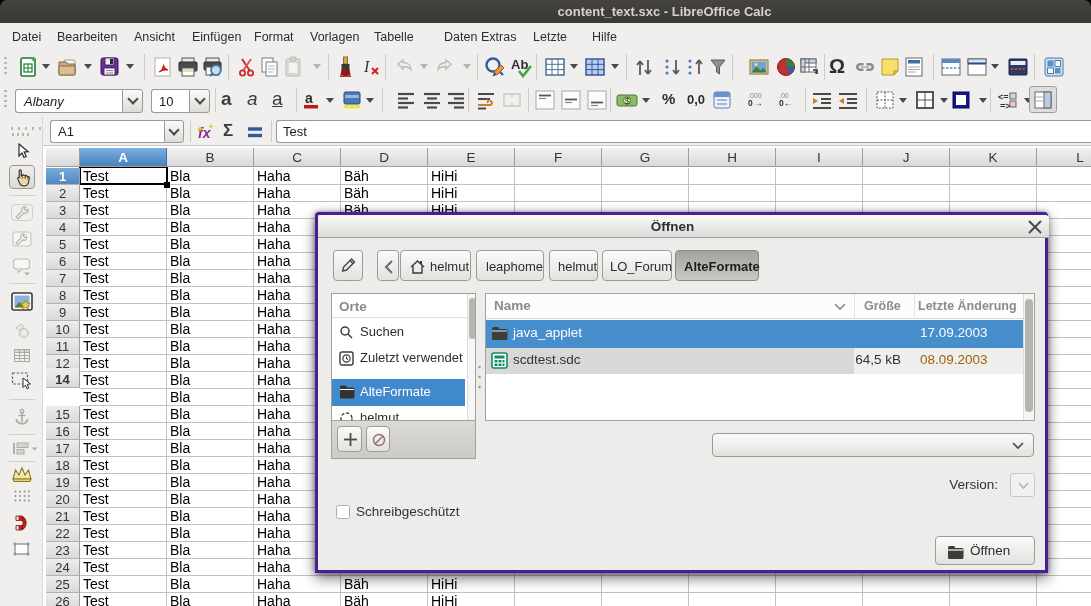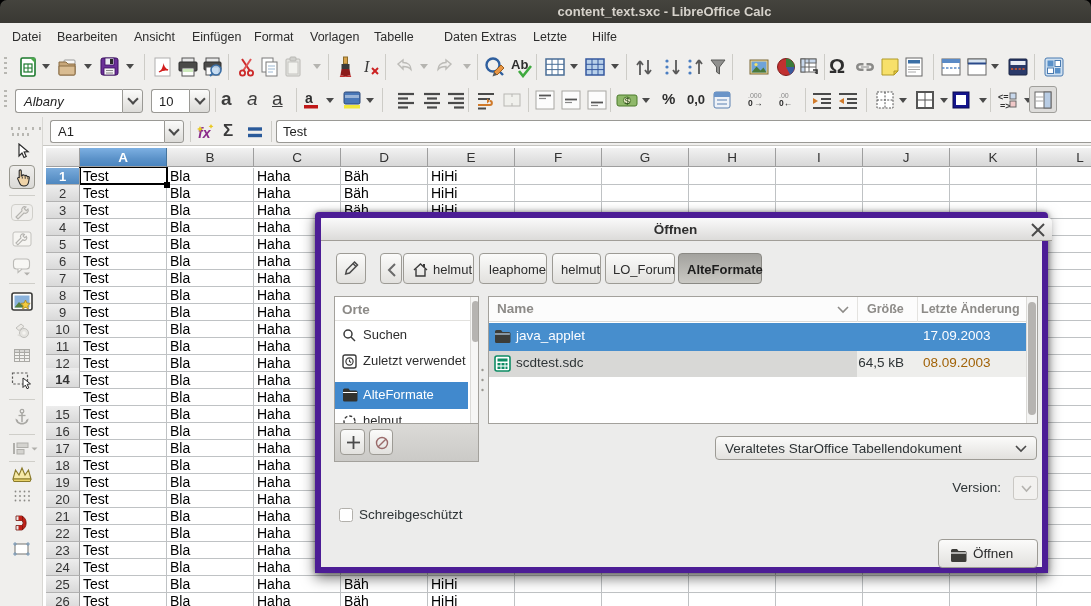--- a/index.html
+++ b/index.html
@@ -28,21 +28,21 @@
   background:linear-gradient(#ededed,#d9d9d9); border-right:1px solid #9e9e9e; border-bottom:1px solid #b2b2b2; }
 .rhsel { background:linear-gradient(#7aabdb,#4e87bf); color:#fff; font-weight:bold; }
 .grid { position:absolute; left:80px; top:168px; width:1011px; height:438px; background:#fff;
   background-image:
     repeating-linear-gradient(to right, transparent 0, transparent 86px, #bfc2c4 86px, #bfc2c4 87px),
     repeating-linear-gradient(to bottom, transparent 0, transparent 16px, #bfc2c4 16px, #bfc2c4 17px); }
 .cell { position:absolute; font-size:14px; color:#000; height:17px; line-height:17px; white-space:nowrap; }
 .a1sel { position:absolute; left:79px; top:166px; width:89px; height:19px; border:2px solid #000; }
 .a1dot { position:absolute; left:164px; top:182px; width:6px; height:6px; background:#000; }
 .dialog { position:absolute; left:315px; top:212px; width:733px; height:361px;
-  background:#ececeb; border:6px solid #4c1d95; border-radius:4px 4px 0 0;
+  background:#ececeb; border:3px solid #4c1d95; border-radius:4px 4px 0 0;
   box-shadow:0 5px 14px rgba(0,0,0,0.55), 0 0 5px rgba(0,0,0,0.4); }
 .dtitle { position:absolute; left:0; top:0; width:731px; height:23px;
   background:linear-gradient(#fafafa,#dcdbd9); border-bottom:1px solid #a19e98; border-radius:4px 4px 0 0; }
 .dtitletext { position:absolute; left:0; top:4px; width:709px; text-align:center; font-size:13.5px;
   font-weight:bold; color:#2f2f2f; }
 .gbtn { position:absolute; background:linear-gradient(#fbfbfa,#e2e1de);
   border:1px solid #9d9b95; border-radius:4px; }
 .gbtn.pressed { background:linear-gradient(#a3a29e,#cac9c4); border-color:#8a8984; }
 .combtn { position:absolute; background:linear-gradient(#fbfbfa,#dcdbd8); border:1px solid #9a9995;
   border-radius:0 3px 3px 0; }
@@ -824,21 +824,20 @@
         <rect x="7.5" y="11.6" width="3" height="2.4" fill="#0e8c64"></rect>
         <rect x="11.5" y="11.6" width="2" height="2.4" fill="#0e8c64"></rect>
       </svg>
 <div style="position:absolute;left:27px;top:58px;font-size:13.5px;color:#2e3436;">scdtest.sdc</div>
 <div style="position:absolute;left:341px;top:58px;width:74px;text-align:right;font-size:13.5px;color:#2e3436;">64,5 kB</div>
 <div style="position:absolute;left:434px;top:58px;font-size:13.5px;color:#a16207;">08.09.2003</div>
 <div style="position:absolute;left:537px;top:0px;width:12px;height:128px;background:#f4f4f3;border-left:1px solid #dcdbd8;"></div>
 <div style="position:absolute;left:539px;top:5px;width:8px;height:113px;background:#b6b4b1;border-radius:4px;"></div>
 </div>
 <div class="gbtn" style="left:394px;top:218px;width:322px;height:24px;">
-<span style="position:absolute;left:9px;top:4px;font-size:13.5px;color:#2e3436;">Veraltetes StarOffice Tabellendokument</span>
 <svg style="position:absolute;right:9px;top:8px;" width="12" height="8" viewBox="0 0 12 8">
 <path d="M1 1 l5 5 l5 -5" fill="none" stroke="#4a4a4a" stroke-width="1.6"></path>
       </svg>
     </div>
 <div style="position:absolute;left:560px;top:262px;width:120px;text-align:right;font-size:13.5px;color:#2e3436;">Version:</div>
 <div style="position:absolute;left:692px;top:258px;width:25px;height:24px;background:#f2f1ef;
 border:1px solid #cac8c4;border-radius:3px;">
 <svg style="position:absolute;left:7px;top:8px;" width="11" height="8" viewBox="0 0 11 8">
 <path d="M1 1 l4.5 5 l4.5 -5" fill="none" stroke="#b4b2ae" stroke-width="1.6"></path>
       </svg>

